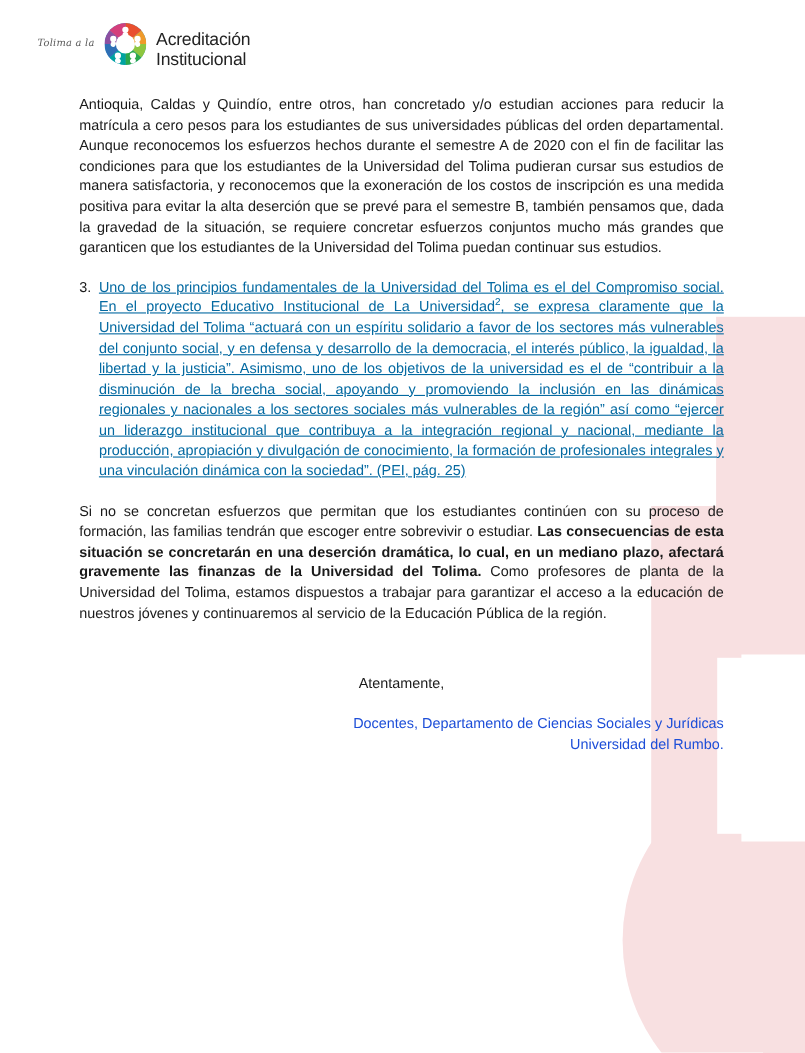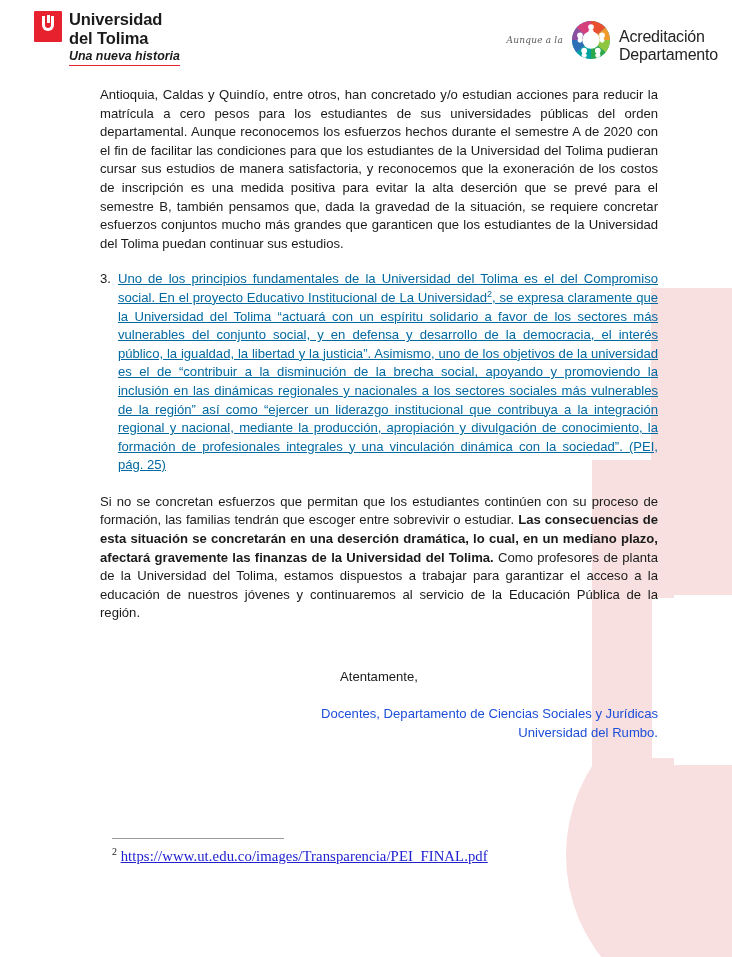--- a/index.html
+++ b/index.html
@@ -166,21 +166,20 @@
     letter-spacing: -0.2px;
     line-height: 1.14;
   }
 
   
   .content {
     position: relative;
     z-index: 2;
     padding: 14px 74px 0 72px;
     box-sizing: border-box;
-    margin-left: 28px;
   }
   p.body {
     margin: 0 0 17px 0;
     font-size: 13.1px;
     line-height: 18.6px;
     color: #1a1a1a;
     text-align: justify;
     -webkit-hyphens: none;
     hyphens: none;
   }
@@ -307,31 +306,23 @@
   <div class="wm-layer">
     <div class="wm-circle"></div>
     <div class="wm-bar-top"></div>
     <div class="wm-bar-mid"></div>
     <div class="wm-notch"></div>
     <div class="wm-notch2"></div>
   </div>
 
   <div class="header">
 
-    <div class="brand-left">
-      <div class="ut-mark"></div>
-      <div class="ut-words">
-        <span class="ut-l1">Universidad</span>
-        <span class="ut-l2">del Tolima</span>
-        <span class="ut-tag">Una nueva historia</span>
-      </div>
-    </div>
 
     <div class="brand-right">
-      <span class="rumbo">Aunque a la</span>
+      <span class="rumbo">Tolima a la</span>
 
       <svg class="acc-logo" viewBox="0 0 100 100">
         <defs>
           <clipPath id="ringclip">
               <circle cx="50" cy="50" r="50"></circle>
             </clipPath>
         </defs>
         <g clip-path="url(#ringclip)">
           <rect x="0" y="0" width="100" height="100" fill="#2f9fd0"></rect>
           <path d="M50 50 L50 -20 L120 -10 Z" fill="#e94f2e"></path>
@@ -354,21 +345,21 @@
           <circle cx="32" cy="78" r="7.5"></circle>
             <rect x="25" y="84" width="14" height="12" rx="6" transform="rotate(216 32 90)"></rect>
           <circle cx="21" cy="38" r="7.5"></circle>
             <rect x="14" y="44" width="14" height="12" rx="6" transform="rotate(288 21 50)"></rect>
         </g>
         <circle cx="50" cy="50" r="18" fill="#ffffff"></circle>
       </svg>
 
       <div class="acc-words">
         <span class="acc-l1">Acreditación</span>
-        <span class="acc-l2">Departamento</span>
+        <span class="acc-l2">Institucional</span>
       </div>
     </div>
   </div>
 
   <div class="content">
 
     <p class="body">Antioquia, Caldas y Quindío, entre otros, han concretado y/o estudian acciones para reducir la matrícula a cero pesos para los estudiantes de sus universidades públicas del orden departamental. Aunque reconocemos los esfuerzos hechos durante el semestre A de 2020 con el fin de facilitar las condiciones para que los estudiantes de la Universidad del Tolima pudieran cursar sus estudios de manera satisfactoria, y reconocemos que la exoneración de los costos de inscripción es una medida positiva para evitar la alta deserción que se prevé para el semestre B,  también pensamos que, dada la gravedad de la situación, se requiere concretar esfuerzos conjuntos mucho más grandes que garanticen que los estudiantes de la Universidad del Tolima puedan continuar sus estudios.</p>
 
     <div class="numitem">
       <span class="num">3.</span>
@@ -378,21 +369,15 @@
     <p class="body"><span>Si no se concretan esfuerzos que permitan que los estudiantes continúen con su proceso de formación, las familias tendrán que escoger entre sobrevivir o estudiar. </span><b class="strong">Las consecuencias de esta situación se concretarán en una deserción dramática, lo cual, en un mediano plazo, afectará gravemente las finanzas de la Universidad del Tolima.</b><span> Como profesores de planta de la Universidad del Tolima, estamos dispuestos a trabajar para garantizar el acceso a la educación de nuestros jóvenes y continuaremos al servicio de la Educación Pública de la región.</span></p>
 
     <div class="spacer-sign"></div>
 
     <p class="plain">Atentamente,</p>
 
     <p class="signblock">Docentes, Departamento de Ciencias Sociales y Jurídicas</p>
     <p class="signblock">Universidad del Rumbo.</p>
   </div>
 
-  <div class="footnote">
-    <div class="fn-rule"></div>
-    <div class="fn-line"><span class="fn-num">2</span>
-      <a class="fn-link" href="#">https://www.ut.edu.co/images/Transparencia/PEI_FINAL.pdf</a>
-    </div>
-  </div>
 
 
 </div>
 
 </body></html>

